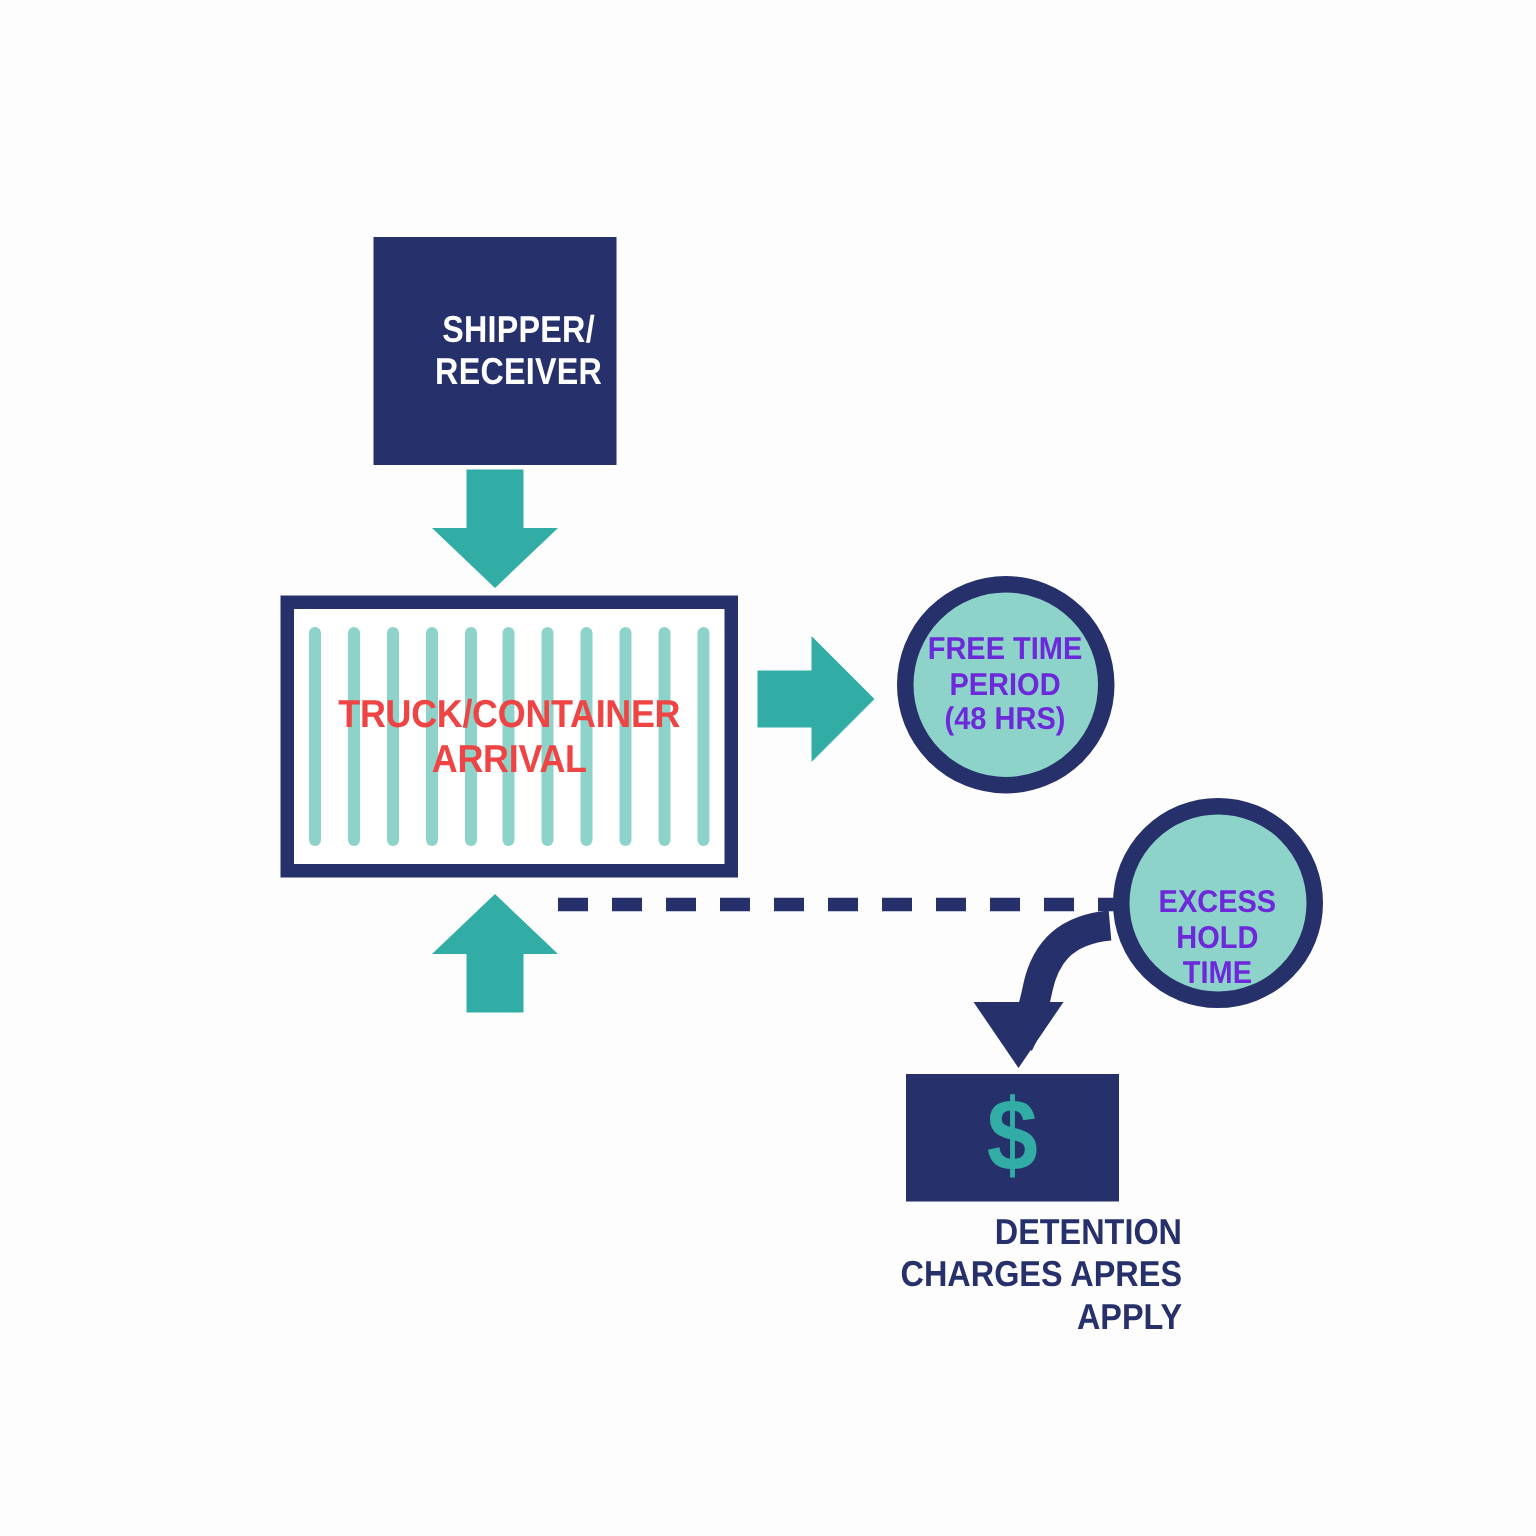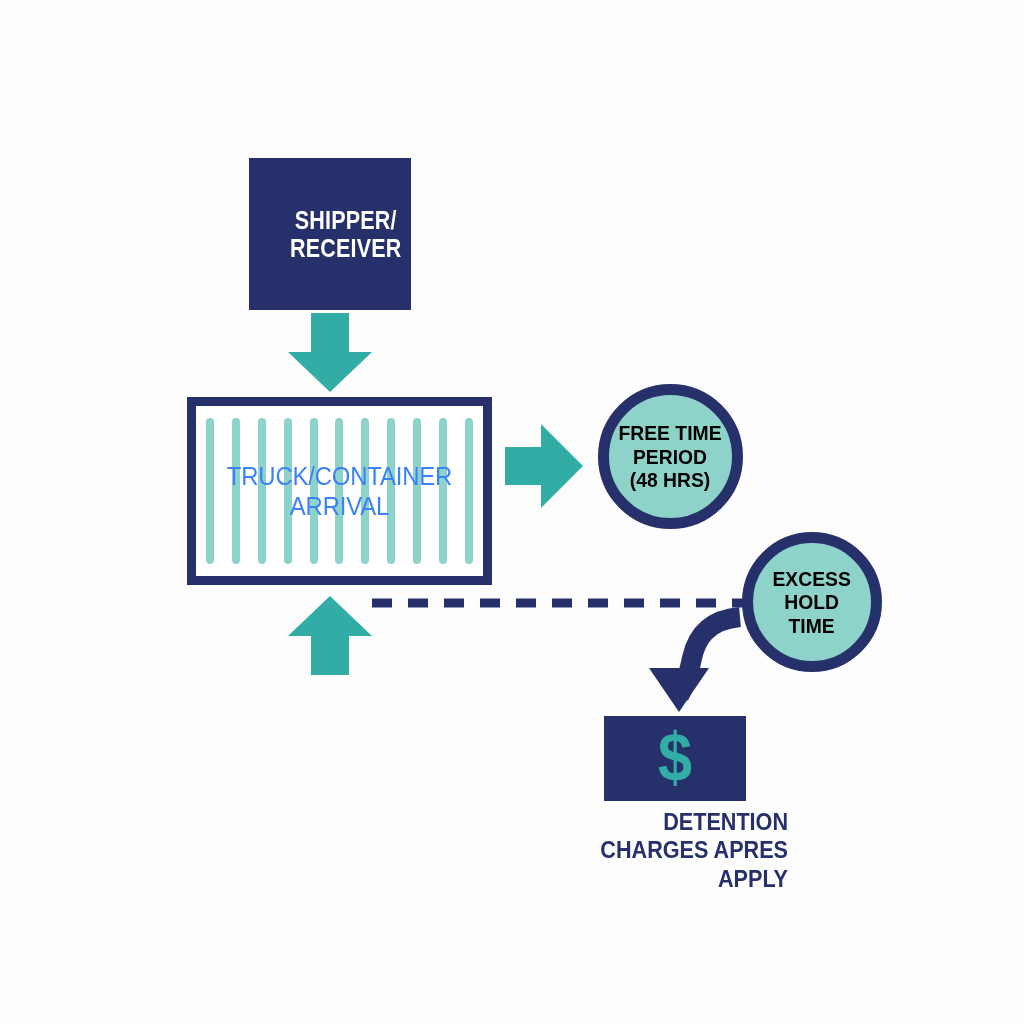--- a/index.html
+++ b/index.html
@@ -64,53 +64,53 @@
     width: 8px;
     background: #8ed3ca;
     border-radius: 5px;
   }
   #container-label {
     position: absolute;
     left: 0; right: 0;
     top: 50%;
     transform: translateY(-50%);
     text-align: center;
-    color: #3b82f6;
+    color: #ef4444;
     font-size: 26px;
-    font-weight: normal;
+    font-weight: bold;
     line-height: 1.16;
     letter-spacing: -0.2px;
   }
   #container-label span { display: block; transform: scaleX(0.92); }
 
   
   .circle {
     border-radius: 50%;
     background: #8ed3ca;
     border: 11px solid #26306a;
     display: flex;
     align-items: center;
     justify-content: center;
     box-sizing: border-box;
   }
   .circle .label {
-    color: #000000;
+    color: #6d28d9;
     font-weight: bold;
     text-align: center;
     line-height: 1.12;
   }
   .circle .label span { display: block; transform: scaleX(0.92); }
   #free-time-circle {
     left: 598px; top: 384px;
     width: 145px; height: 145px;
   }
   #free-time-circle .label { font-size: 21px; }
   #excess-hold-circle {
     left: 742px; top: 532px;
-    width: 140px; height: 140px;
+    width: 140px; height: 140px; align-items: flex-end;
   }
   #excess-hold-circle .label { font-size: 21px; }
 
   
   #dollar-box {
     left: 604px; top: 716px;
     width: 142px; height: 85px;
     background: #26306a;
     display: flex;
     align-items: center;

